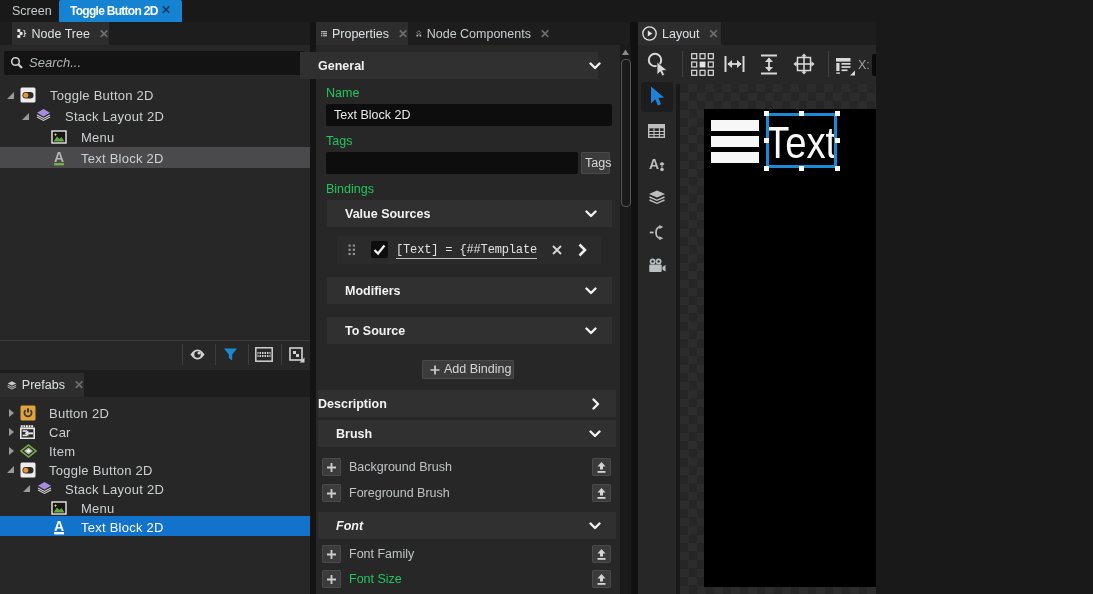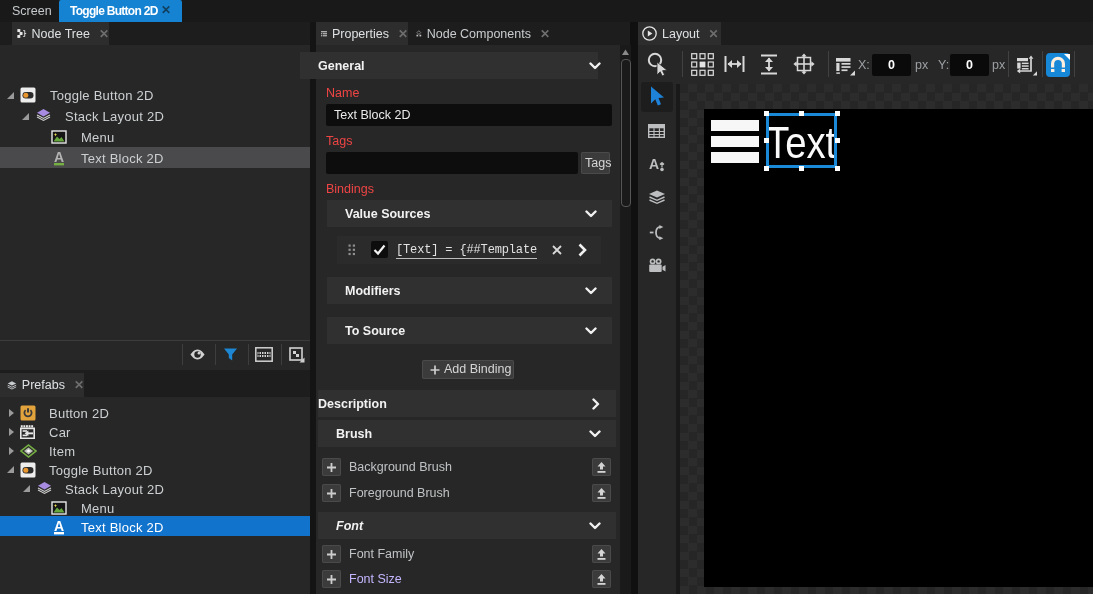--- a/index.html
+++ b/index.html
@@ -1,26 +1,26 @@
 <!DOCTYPE html>
 <html><head>
 <meta charset="utf-8">
 <style>
   html,body{margin:0;padding:0;background:#191919;}
-  #app{position:relative;width:1093px;height:594px;overflow:hidden;
+  #app{position:relative;width:876px;height:594px;overflow:hidden;
        font-family:"Liberation Sans",sans-serif;background:#191919;
        -webkit-font-smoothing:antialiased;}
   .abs{position:absolute;}
   .tabbar{background:#1d1d1d;}
   .ptab{position:absolute;top:0;height:23px;background:#2d2d2d;display:flex;align-items:center;}
   .ptab .tname{color:#dde1e3;font-size:12.5px;margin-left:5px;white-space:nowrap;}
   .ptab .tx{color:#6e6e6e;font-size:12px;font-weight:bold;margin-left:9px;}
   .hdr{position:absolute;background:#303030;display:flex;align-items:center;}
   .hdr .htxt{color:#f2f2f2;font-size:12.5px;font-weight:bold;}
-  .lbl{position:absolute;color:#ef4444;font-size:12.5px;white-space:nowrap;}
+  .lbl{position:absolute;color:#22c55e;font-size:12.5px;white-space:nowrap;}
   .inp{position:absolute;background:#0d0d0d;border-radius:2px;}
   .btn{position:absolute;background:#3b3b3b;border-radius:2px;box-shadow:inset 0 0 0 1px #4a4a4a;}
   .trow{position:absolute;display:flex;align-items:center;}
   .trow .rtxt{color:#ccd0d2;font-size:13px;letter-spacing:0.25px;white-space:nowrap;}
   svg{display:block;}
 </style>
 </head>
 <body>
 <div id="app">
 
@@ -38,20 +38,27 @@
       <rect x="3.5" y="4.5" width="4" height="4" fill="#e8e8e8"></rect>
       <rect x="0.5" y="8.5" width="4" height="4" fill="#e8e8e8"></rect>
       <path d="M8.5 2.5 h2 v8 h-2 M10.5 6.5 h2" stroke="#e8e8e8" stroke-width="1.2" fill="none"></path>
     </svg>
     <span class="tname">Node Tree</span>
       <span class="tx">✕</span>
   </div>
 
   <div class="abs" style="left:0;top:45px;width:310px;height:325px;background:#272727;"></div>
 
+  <div class="abs" style="left:4px;top:51px;width:301px;height:24px;background:#131313;border-radius:2px;">
+    <svg style="position:absolute;left:6px;top:5px;" width="14" height="14" viewBox="0 0 14 14">
+      <circle cx="5.5" cy="5.5" r="3.8" stroke="#cfcfcf" stroke-width="1.6" fill="none"></circle>
+      <path d="M8.5 8.5 L12 12" stroke="#cfcfcf" stroke-width="2.2"></path>
+    </svg>
+    <span style="position:absolute;left:25px;top:4px;color:#b2b6b8;font-size:13px;font-style:italic;">Search...</span>
+  </div>
 
   <div id="nt-sel" class="abs" style="left:0;top:147px;width:310px;height:21px;background:#4a4a4c;"></div>
   <div id="nt-rows">
       <div class="trow" style="left:0;top:85px;width:310px;height:21px;">
         <span class="abs" style="left:20px;top:2px;">
           <svg width="16" height="16" viewBox="0 0 16 16">
             <rect x="0.5" y="0.5" width="15" height="15" rx="1.5" fill="#ededed"></rect>
             <rect x="2.5" y="5" width="11" height="6.4" rx="3.2" fill="#2c2c2c"></rect>
             <circle cx="5.8" cy="8.2" r="2.5" fill="#e8972f"></circle>
           </svg>
@@ -363,21 +370,21 @@
       <div class="lbl" style="left:349px;top:547px;color:#c0c3c5;">Font Family</div>
       <div class="btn" style="left:592px;top:545px;width:19px;height:18px;"></div>
       <svg class="abs" style="left:596px;top:548px" width="11" height="12" viewBox="0 0 11 12">
         <path d="M5.5 1 L9.5 5.5 H7 V8.5 H4 V5.5 H1.5 Z" fill="#d4d4d4"></path>
         <rect x="1.5" y="10" width="8" height="1.8" fill="#d4d4d4"></rect>
       </svg>
       <div class="btn" style="left:322px;top:570px;width:19px;height:18px;"></div>
       <svg class="abs" style="left:326px;top:573.5px" width="11" height="11" viewBox="0 0 11 11">
         <path d="M5.5 1 V10 M1 5.5 H10" stroke="#cdcdcd" stroke-width="1.8"></path>
       </svg>
-      <div class="lbl" style="left:349px;top:572px;color:#c4b5fd;">Font Size</div>
+      <div class="lbl" style="left:349px;top:572px;color:#22c55e;">Font Size</div>
       <div class="btn" style="left:592px;top:570px;width:19px;height:18px;"></div>
       <svg class="abs" style="left:596px;top:573px" width="11" height="12" viewBox="0 0 11 12">
         <path d="M5.5 1 L9.5 5.5 H7 V8.5 H4 V5.5 H1.5 Z" fill="#d4d4d4"></path>
         <rect x="1.5" y="10" width="8" height="1.8" fill="#d4d4d4"></rect>
       </svg>
     </div>
 
   <div class="abs" style="left:620px;top:45px;width:11px;height:549px;background:#1a1a1a;"></div>
   <svg class="abs" style="left:621px;top:48px;" width="9" height="9" viewBox="0 0 9 9">
       <path d="M4.5 1.5 L8 7 H1 Z" fill="#8a8a8a"></path>

